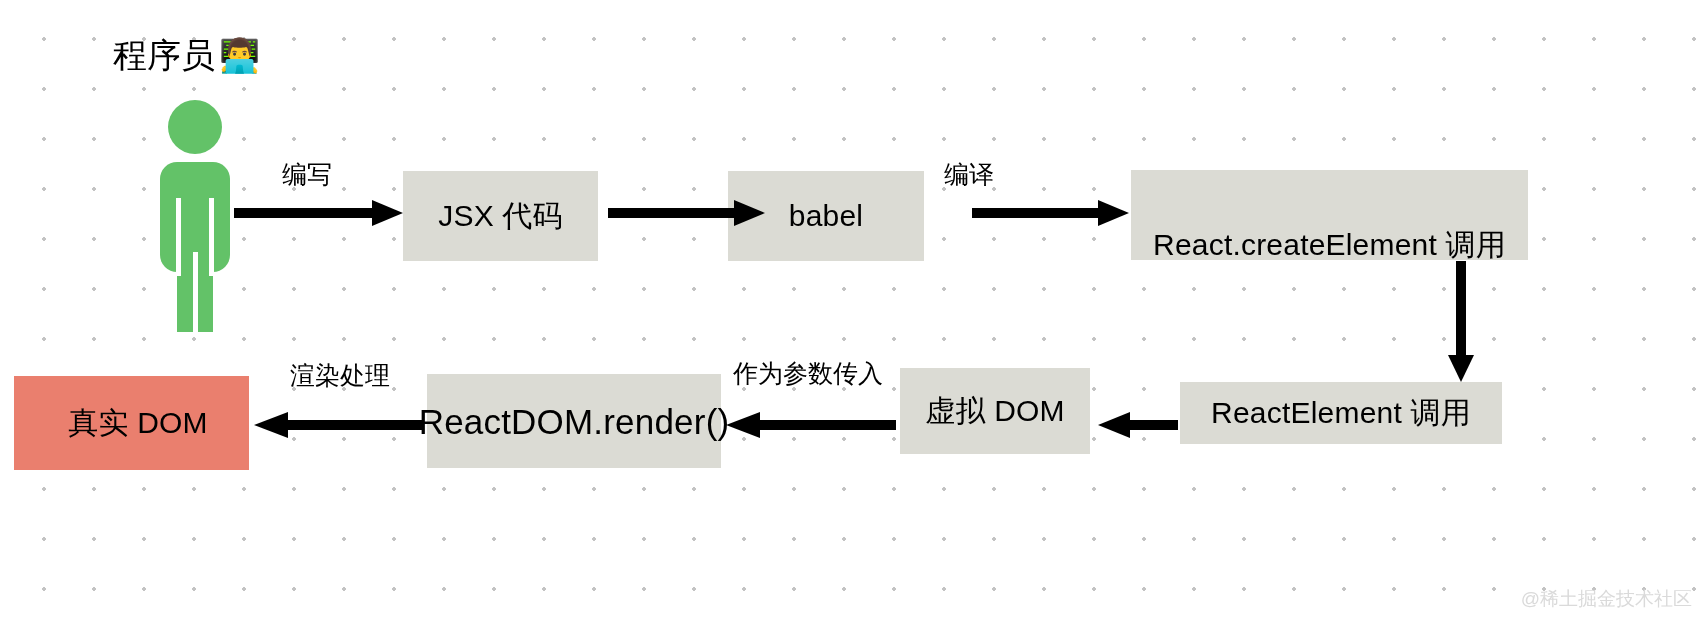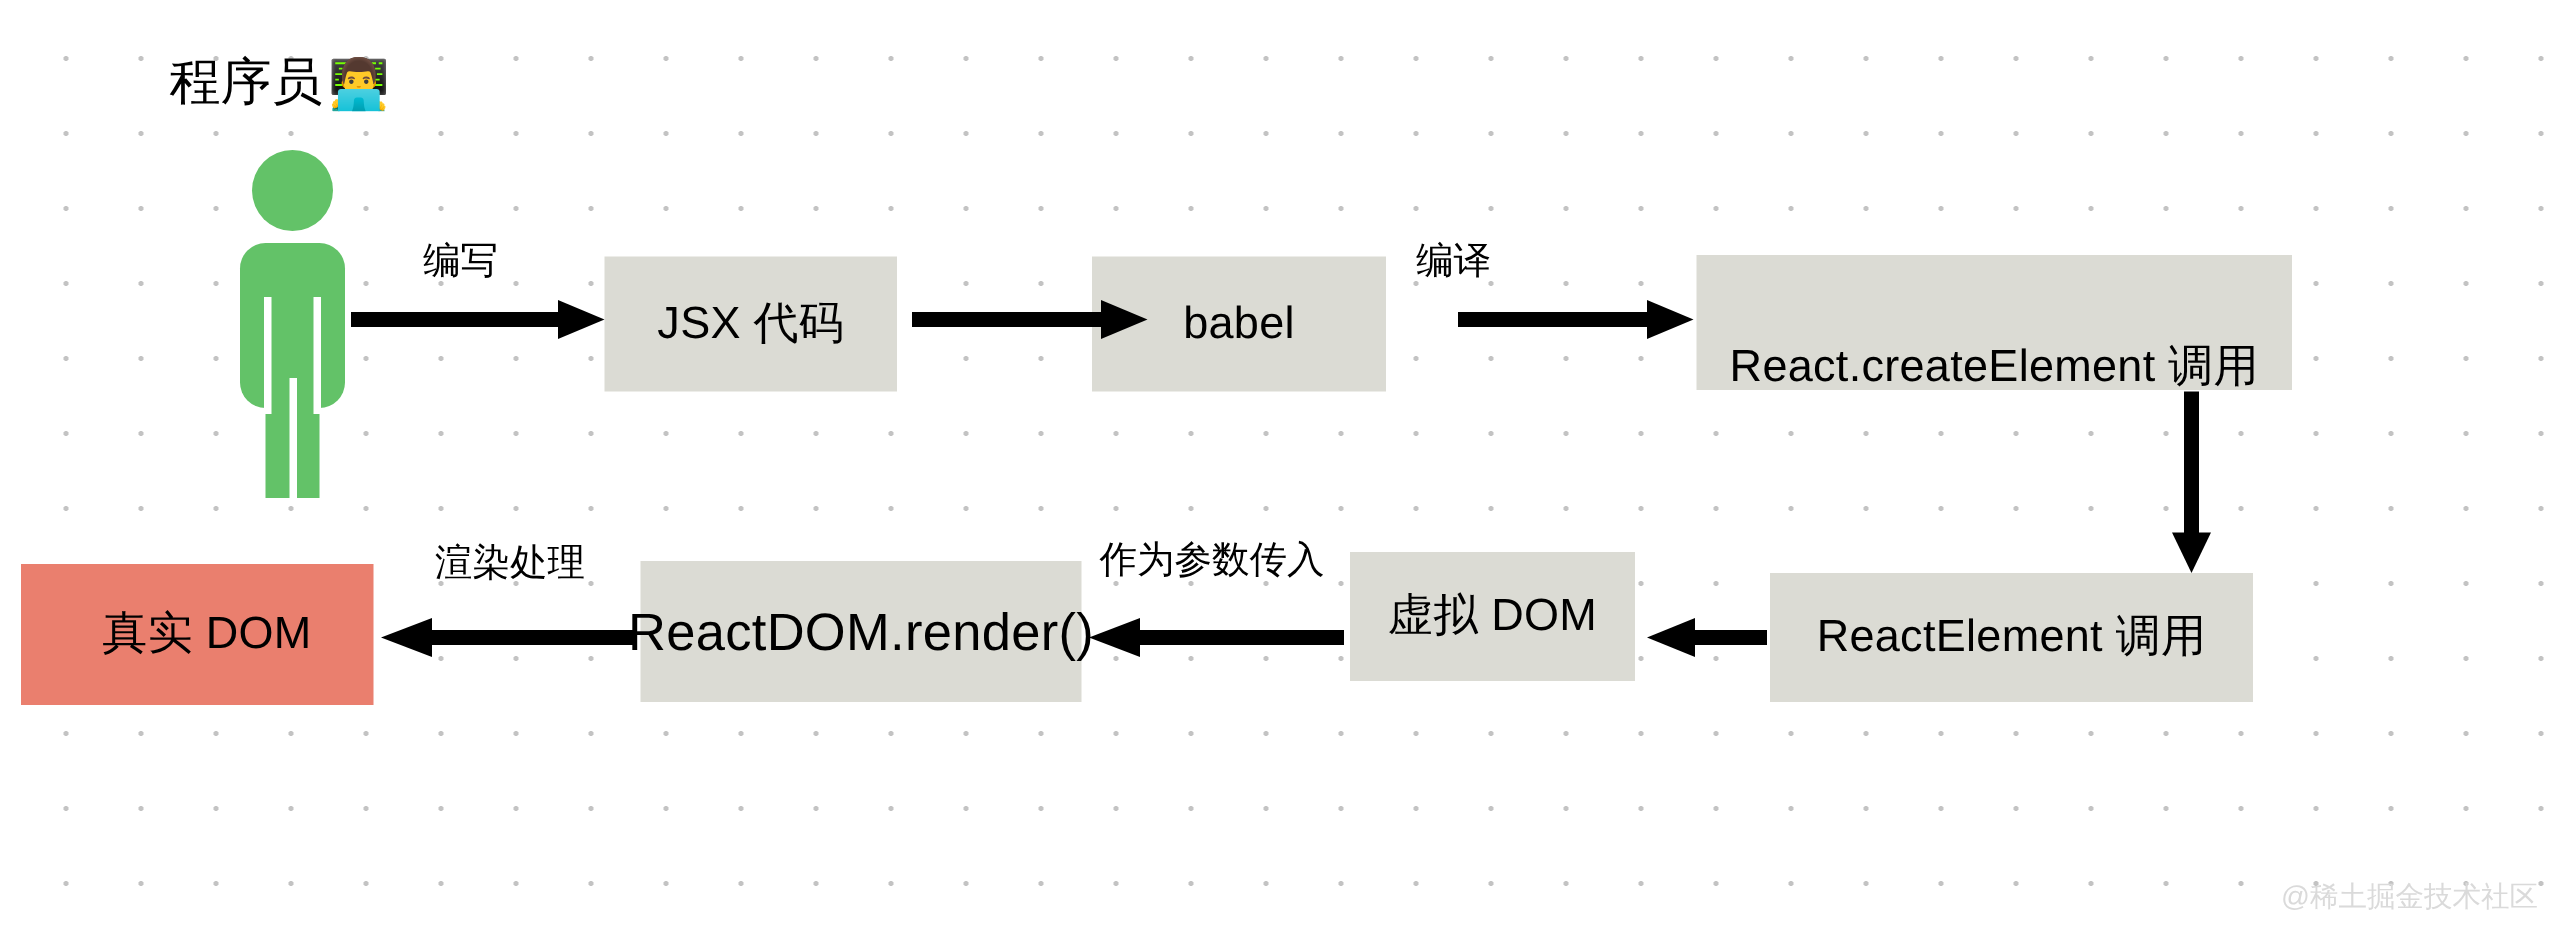--- a/index.html
+++ b/index.html
@@ -114,21 +114,21 @@
   </div>
 
   <div class="node" style="left:728px; top:171px; width:196px; height:90px;">
     <span>babel</span>
   </div>
 
   <div class="node" style="left:1131px; top:170px; width:397px; height:90px;align-items:flex-end;">
     <span>React.createElement 调用</span>
   </div>
 
-  <div class="node" style="left:1180px; top:382px; width:322px; height:86px;">
+  <div class="node" style="left:1180px; top:382px; width:322px; height:62px;">
     <span>ReactElement 调用</span>
   </div>
 
   <div class="node" style="left:900px; top:368px; width:190px; height:86px;">
     <span>虚拟 DOM</span>
   </div>
 
   <div class="node" style="left:427px; top:374px; width:294px; height:94px; font-size:35px;">
     <span>ReactDOM.render()</span>
   </div>

